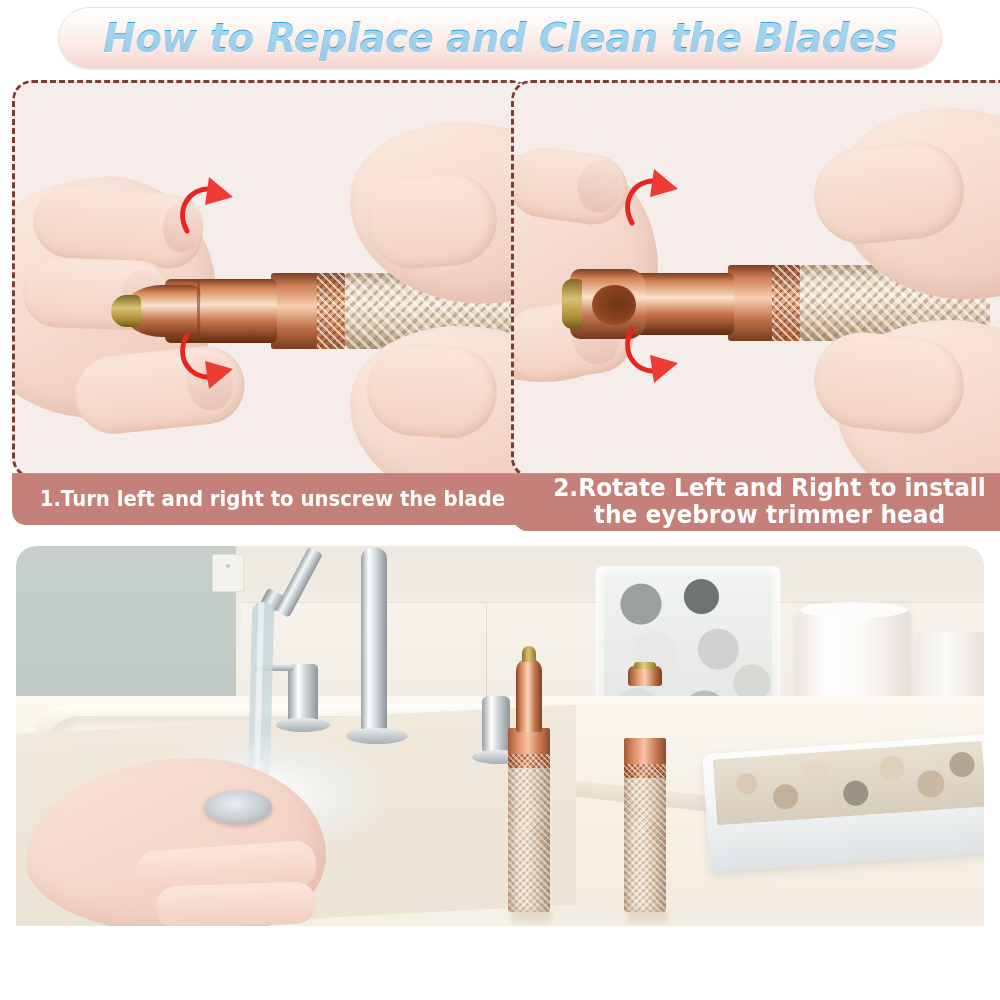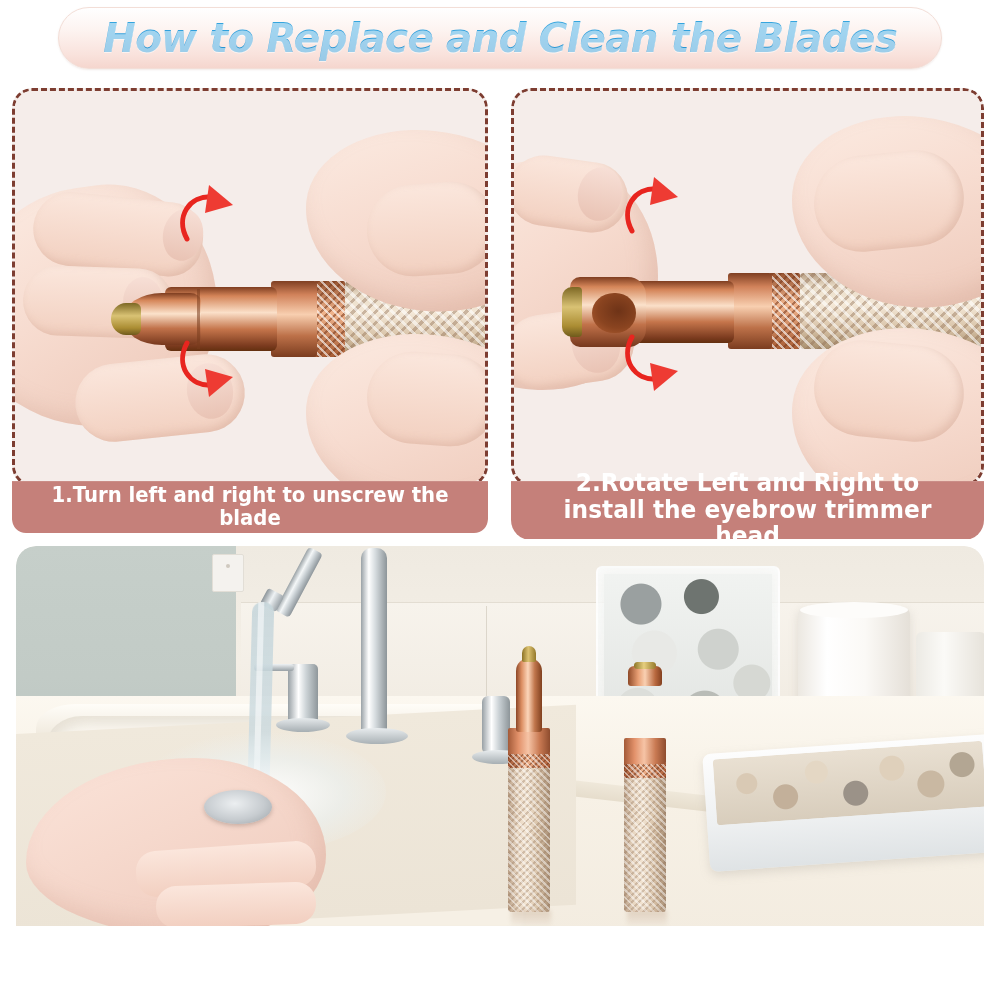--- a/index.html
+++ b/index.html
@@ -55,24 +55,25 @@
   
   .panels {
     position: absolute;
     left: 12px;
     top: 80px;
     width: 972px;
     height: 452px;
   }
   .panel {
     position: absolute;
-    top: 8px;
+    top: 0;
     height: 452px;
     border-radius: 20px;
     overflow: hidden;
+    padding-left: 44px;
   }
   .panel-1 { left: 0;   width: 476px; }
   .panel-2 { left: 499px; width: 473px; }
 
   .panel-frame {
     position: absolute;
     left: 0; top: 0; right: 0;
     height: 398px;
     background: #f5edea;
     border: 3px dashed #7d3d31;

